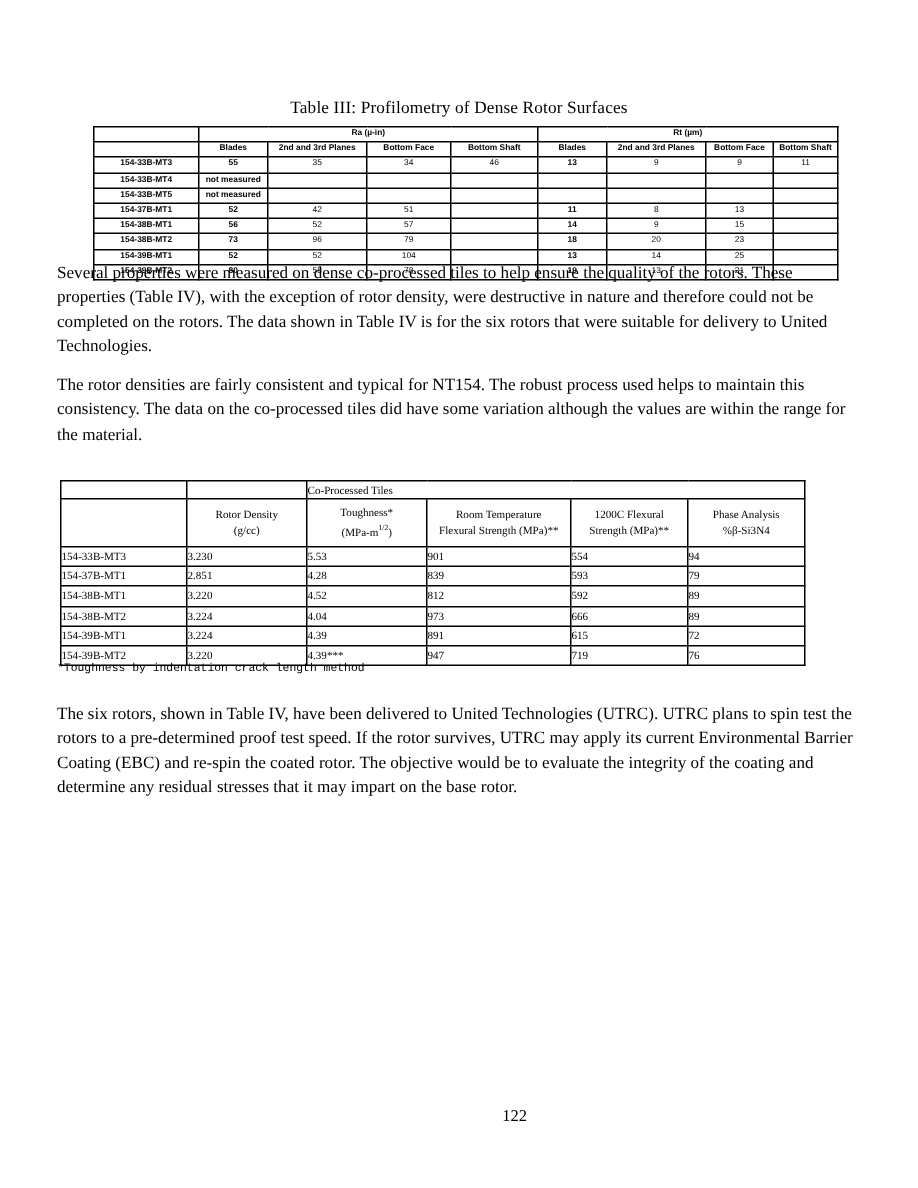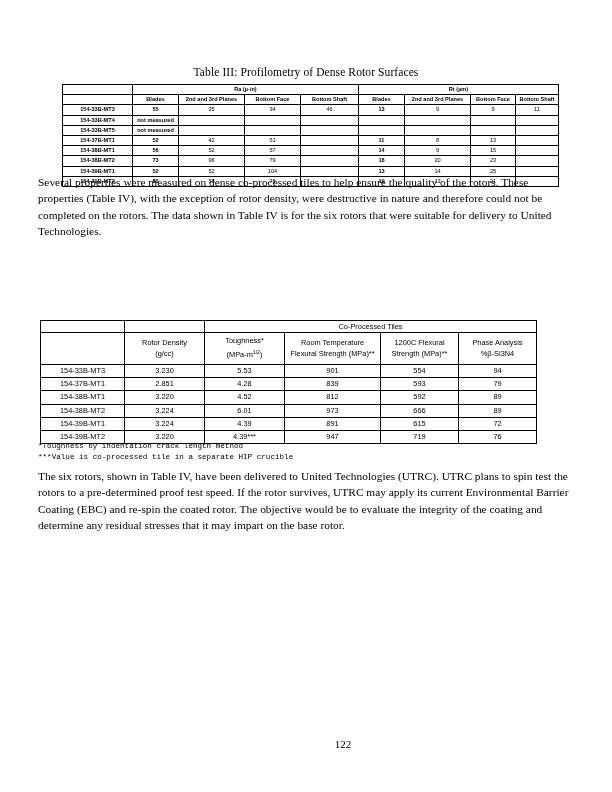--- a/index.html
+++ b/index.html
@@ -97,24 +97,24 @@
   }
   table.t4 {
     border-collapse: collapse;
     width: 476px;
     font-family: "Liberation Sans", sans-serif;
     font-size: 7.4px;
     table-layout: fixed;
   }
   table.t4 td, table.t4 th {
     border: 0.7px solid #000;
-    text-align: center;
     vertical-align: middle;
     padding: 0;
     font-weight: normal;
+    font-family: Liberation Serif, serif;
   }
   table.t4 td.data, table.t4 td.rowlab {
     height: 12.2px;
     line-height: 12.2px;
   }
   table.t4 .hdrcell {
     height: 31px;
     line-height: 10.4px;
     border-bottom: 1.6px solid #000;
   }
@@ -274,20 +274,21 @@
           <td>13</td>
           <td>21</td>
           <td class="thickright"></td>
         </tr>
       </tbody>
     </table>
   </div>
 
   <div class="para" id="para1">Several properties were measured on dense co-processed tiles to help ensure the quality of the rotors.  These properties (Table IV), with the exception of rotor density, were destructive in nature and therefore could not be completed on the rotors.  The data shown in Table IV is for the six rotors that were suitable for delivery to United Technologies.</div>
 
+  <div class="para" id="para2">The rotor densities are fairly consistent and typical for NT154.  The robust process used helps to maintain this consistency.  The data on the co-processed tiles did have some variation although the values are within the range for the material.</div>
 
 
   <div class="tbl4-wrap">
     <table class="t4">
       <colgroup>
         <col style="width:84px">
         <col style="width:80px">
         <col style="width:80px">
         <col style="width:96px">
         <col style="width:78px">
@@ -344,21 +345,21 @@
           <td class="rowlab data thick-l">154-38B-MT1</td>
           <td class="data">3.220</td>
           <td class="data thick-l">4.52</td>
           <td class="data">812</td>
           <td class="data">592</td>
           <td class="data thick-r">89</td>
         </tr>
         <tr>
           <td class="rowlab data thick-l">154-38B-MT2</td>
           <td class="data">3.224</td>
-          <td class="data thick-l">6.01</td>
+          <td class="data thick-l">4.04</td>
           <td class="data">973</td>
           <td class="data">666</td>
           <td class="data thick-r">89</td>
         </tr>
         <tr class="grpstart">
           <td class="rowlab data thick-l">154-39B-MT1</td>
           <td class="data">3.224</td>
           <td class="data thick-l">4.39</td>
           <td class="data">891</td>
           <td class="data">615</td>
@@ -371,20 +372,19 @@
           <td class="data">947</td>
           <td class="data">719</td>
           <td class="data thick-r">76</td>
         </tr>
       </tbody>
     </table>
   </div>
 
   <div class="footnotes">
     <div>*Toughness by indentation crack length method</div>
-    <div>***Value is co-processed tile in a separate HIP crucible</div>
   </div>
 
   <div class="para" id="para3">The six rotors, shown in Table IV, have been delivered to United Technologies (UTRC).  UTRC plans to spin test the rotors to a pre-determined proof test speed.  If the rotor survives, UTRC may apply its current Environmental Barrier Coating (EBC) and re-spin the coated rotor.  The objective would be to evaluate the integrity of the coating and determine any residual stresses that it may impart on the base rotor.</div>
 
   <div class="pagenum">122</div>
 
 </div>
 
 </body></html>

